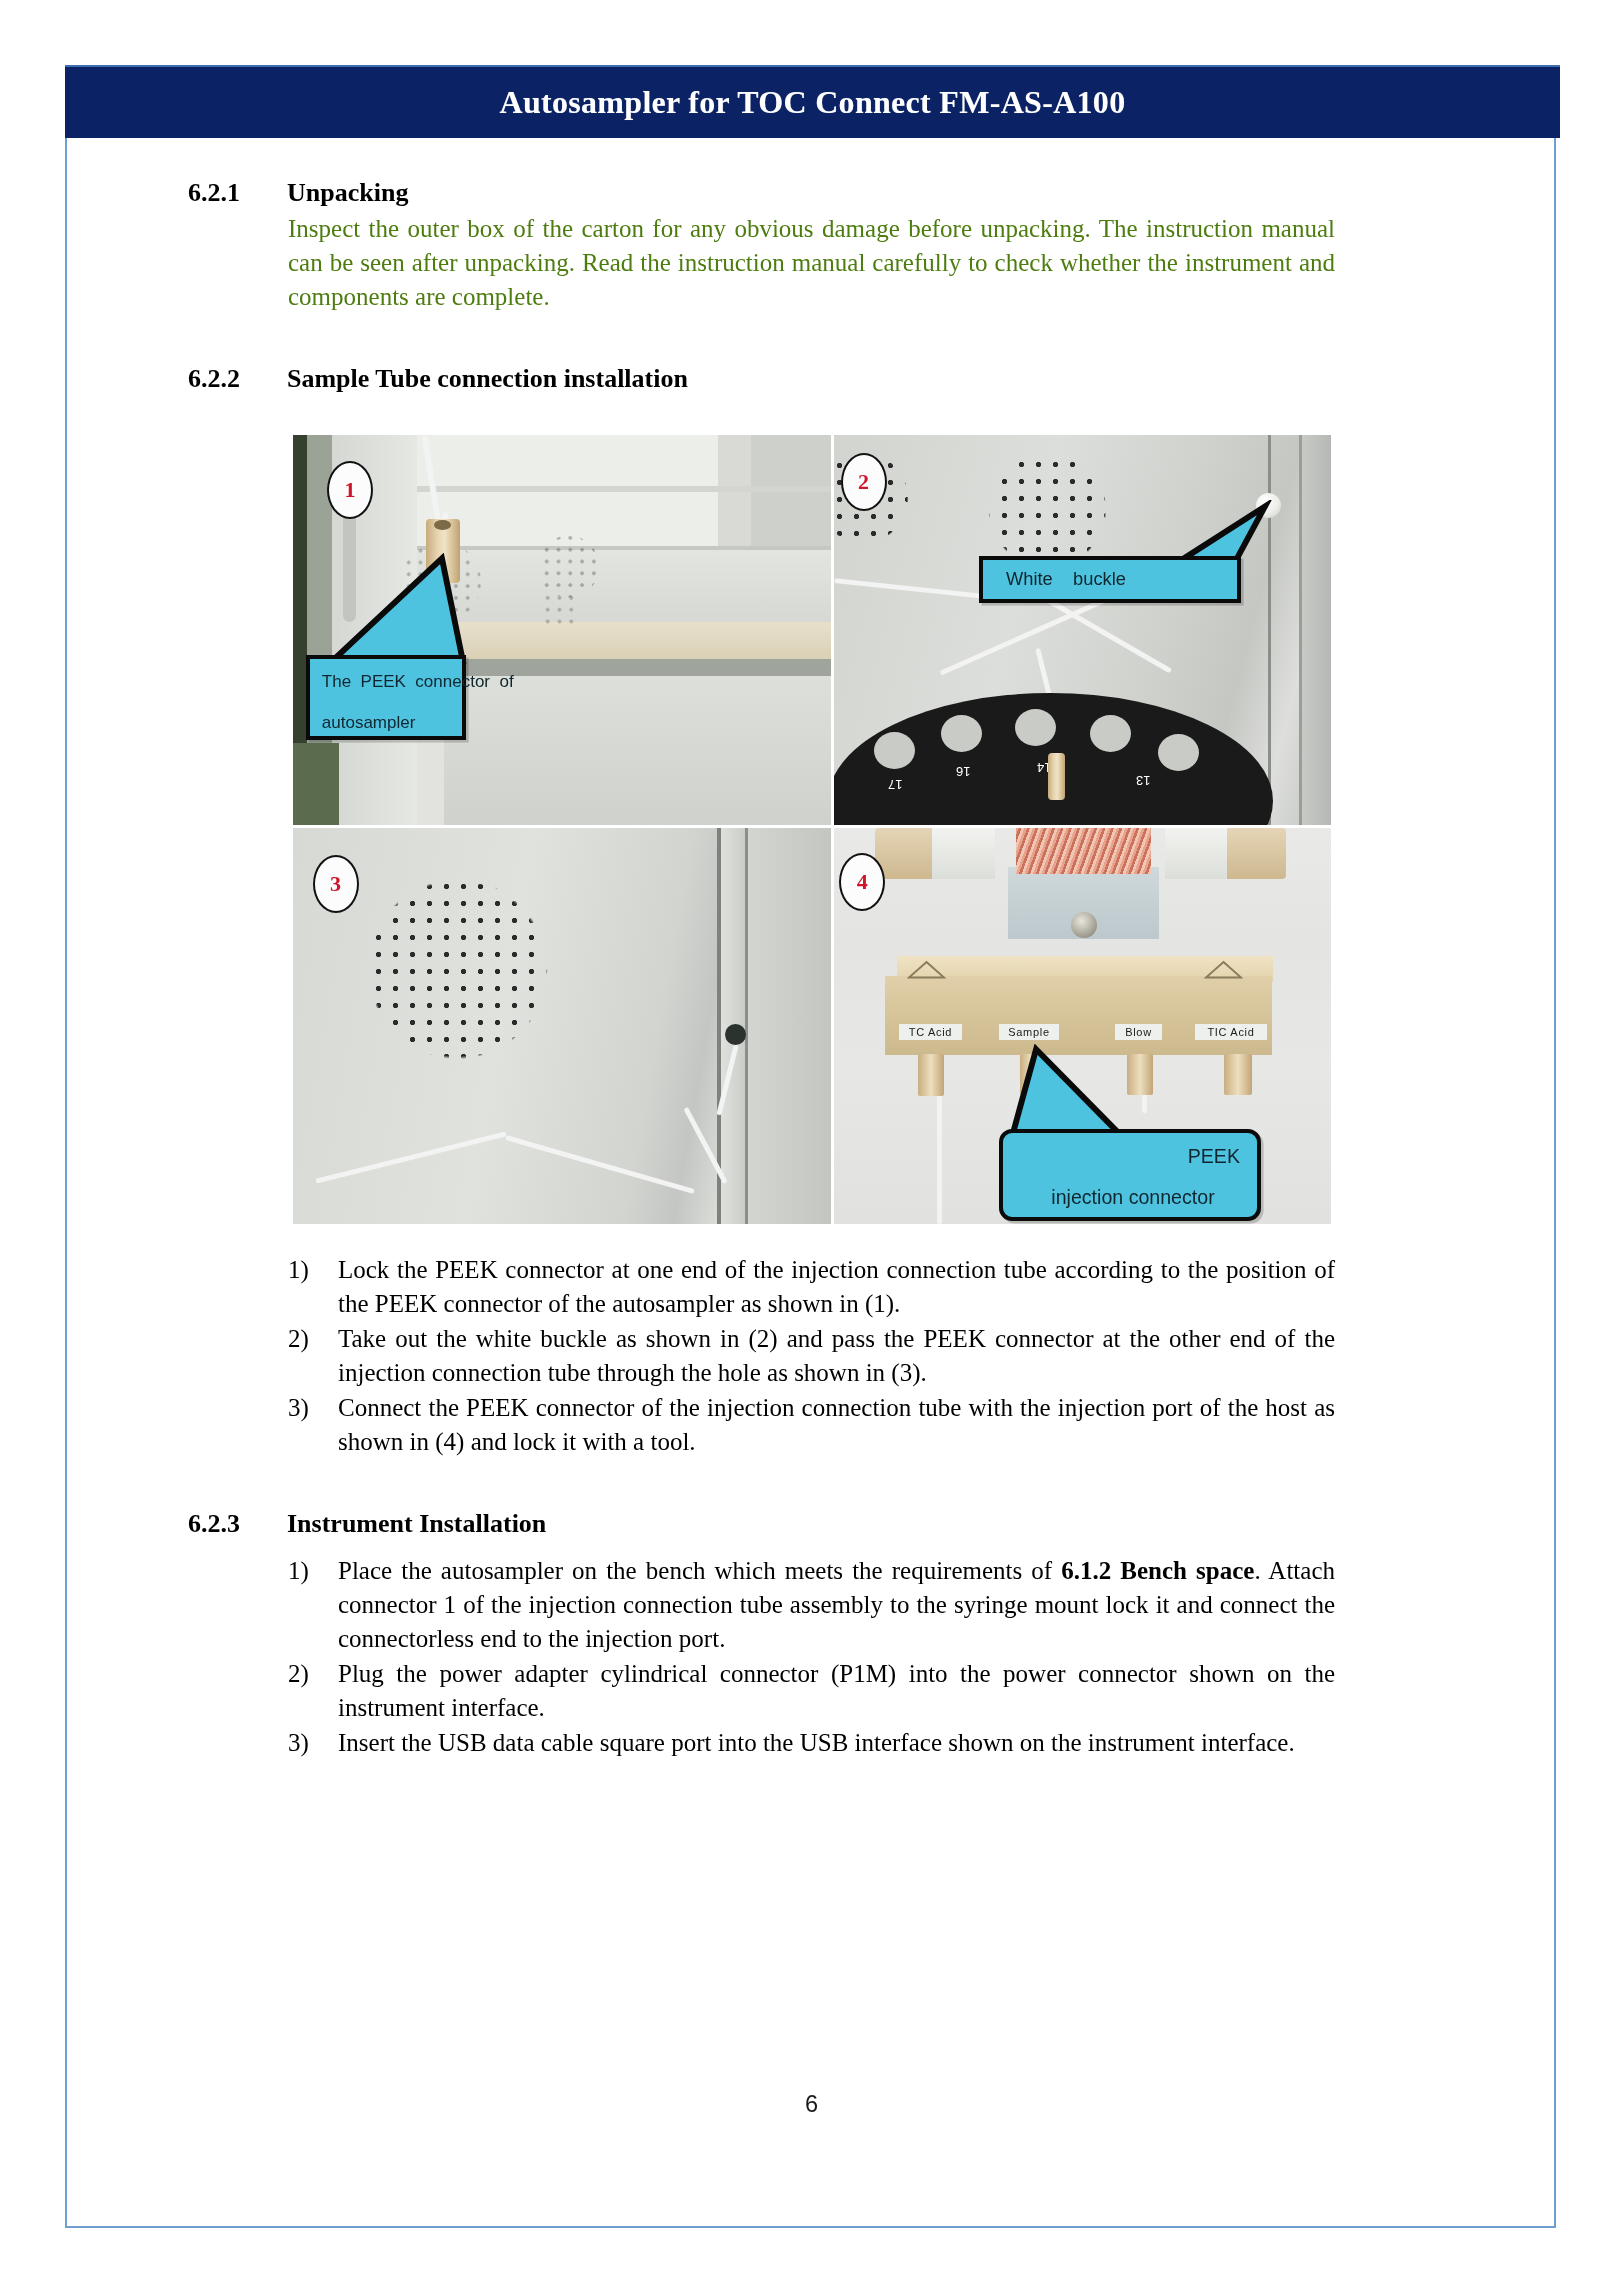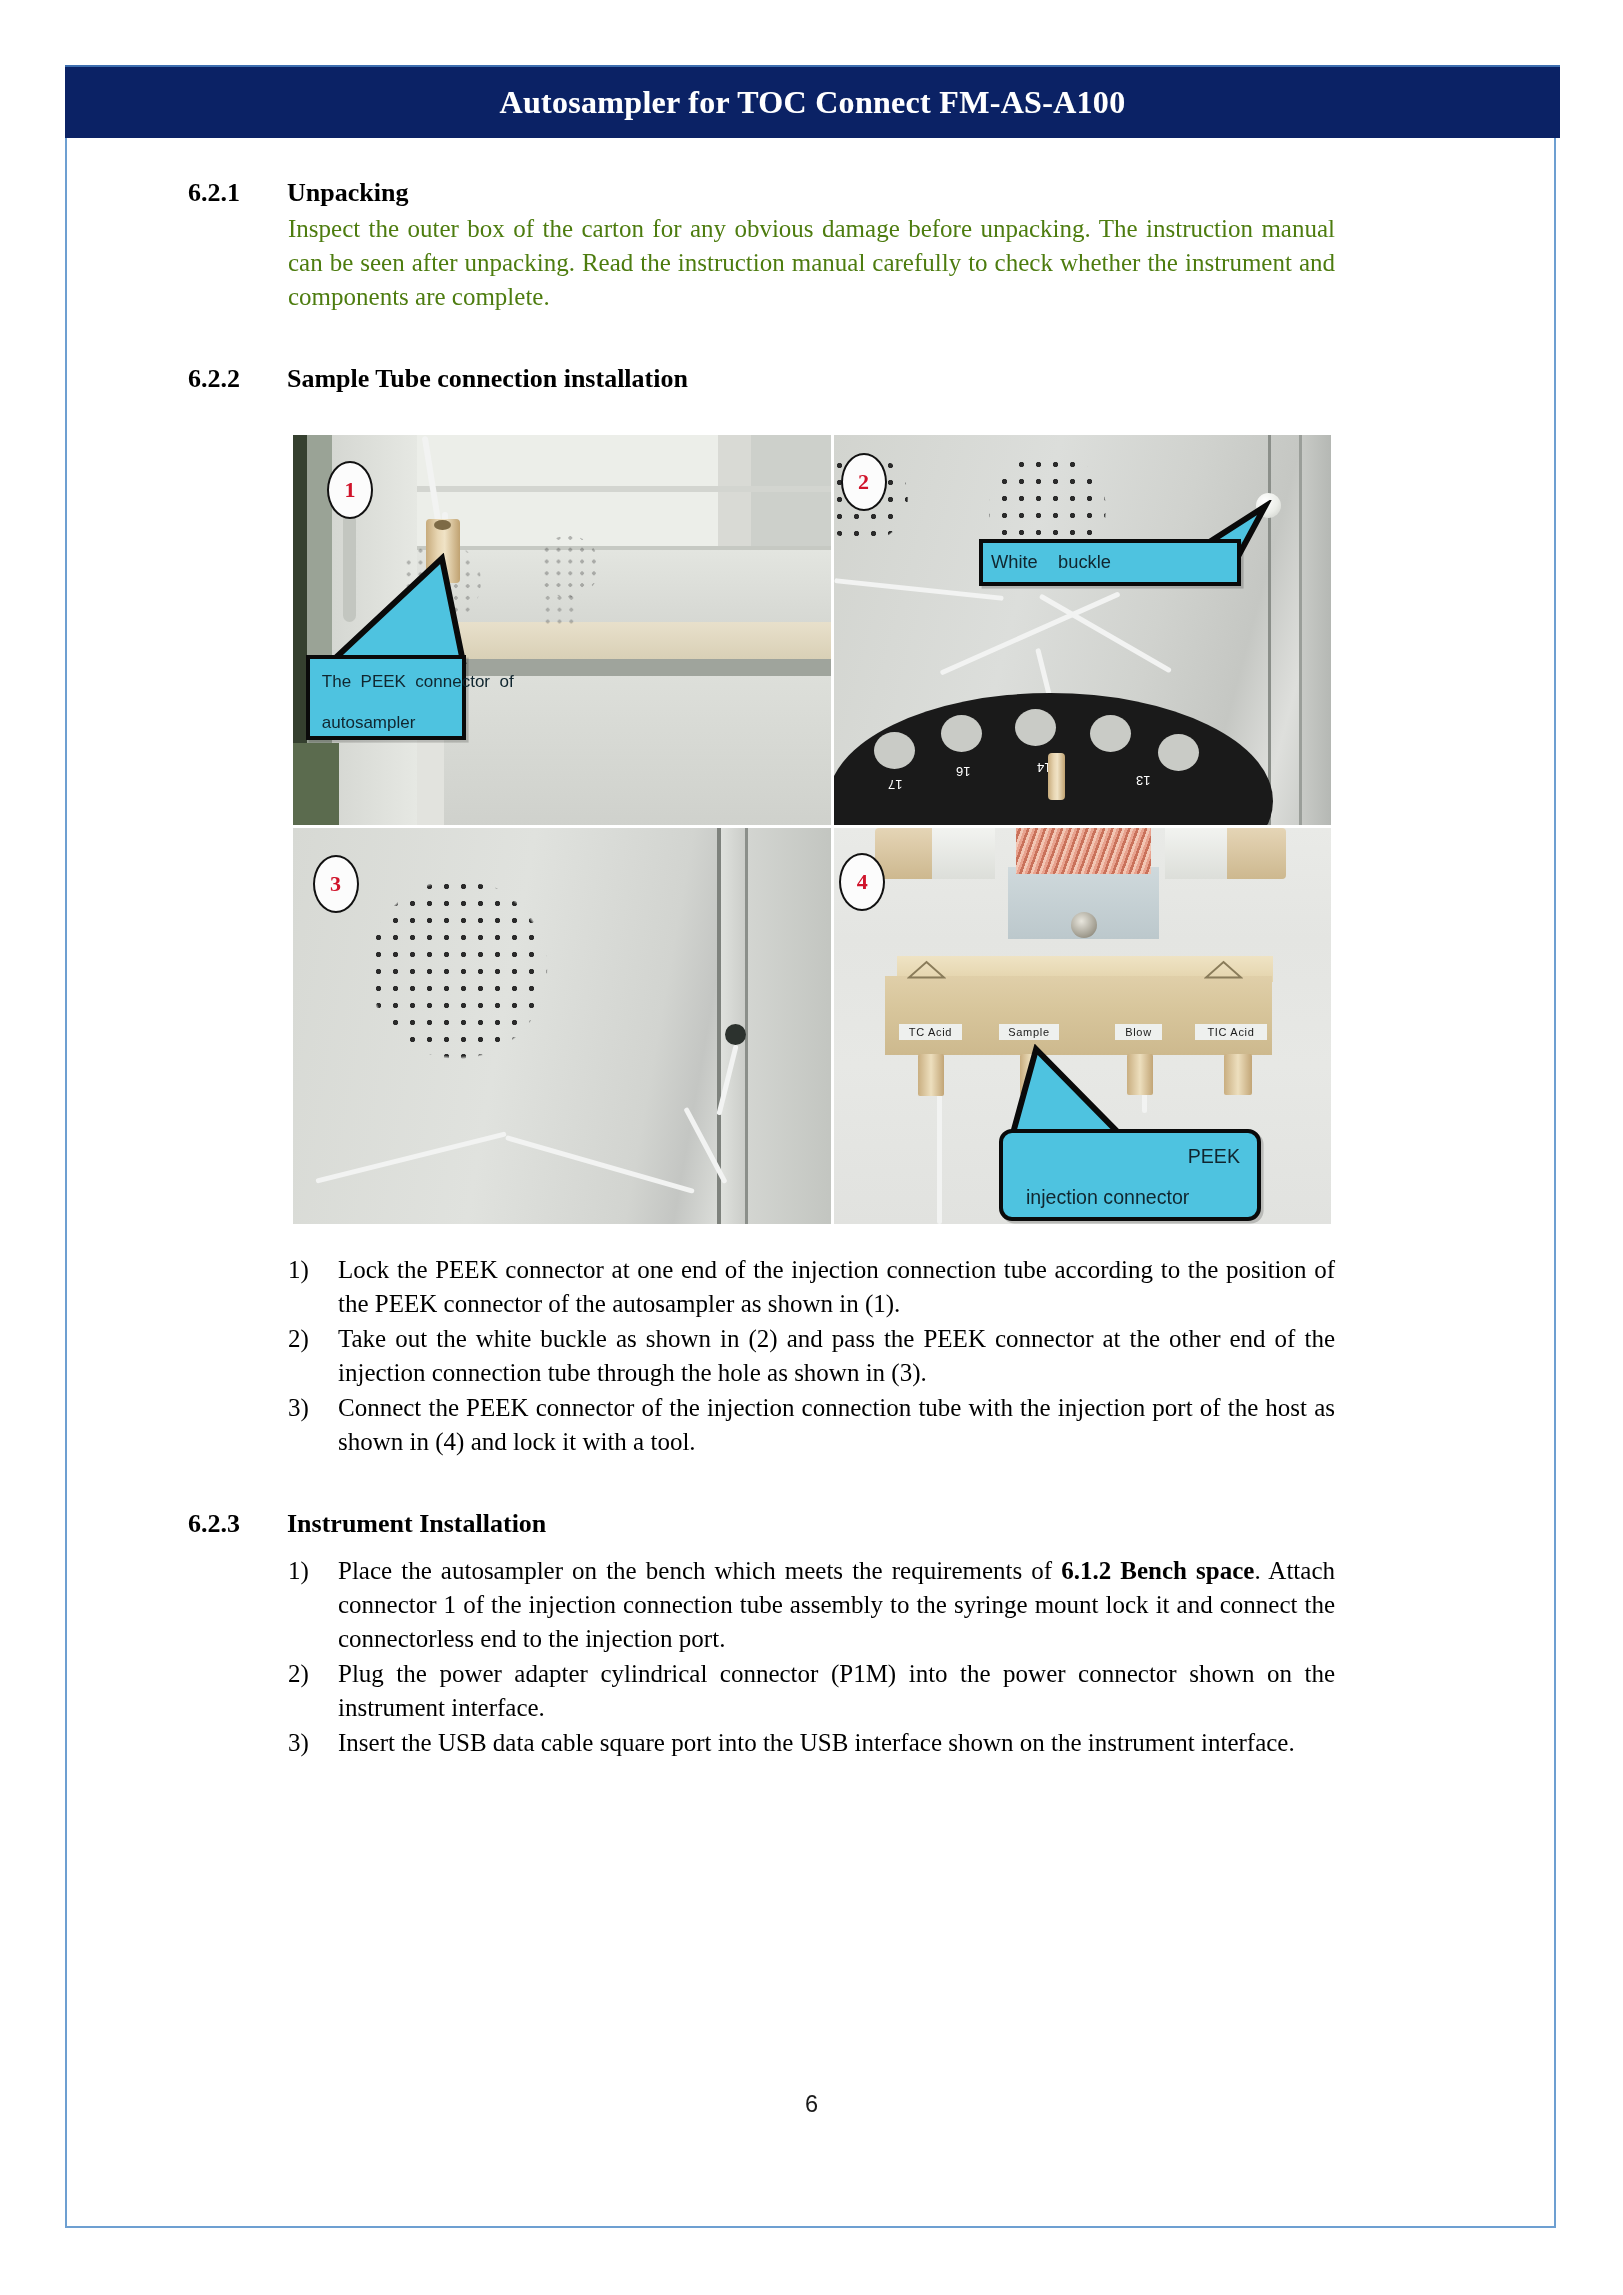--- a/index.html
+++ b/index.html
@@ -392,21 +392,21 @@
 
         <div class="dots" style="left:-19.6px;top:5.2px;width:98px;height:116px;"></div>
         <div class="dots" style="left:145px;top:3.9px;width:137px;height:141px;"></div>
 
         <div class="white-knob" style="right:50px;top:58px;"></div>
 
         <svg class="wedge" style="left:275px;top:65px;width:164px;height:85px;" viewBox="0 0 250 130">
           <polygon points="238,10 180,118 110,92" fill="#4EC3E0" stroke="#0a0a0a" stroke-width="9"></polygon>
         </svg>
 
-        <div class="callout" style="left:145px;top:104px;width:262px;height:47px;display:flex;align-items:center;padding-left:8px;">
+        <div class="callout" style="left:145px;top:121px;width:262px;height:47px;display:flex;align-items:center;padding-left:23px;">
           <span class="line" style="font-size:18.3px;">White    buckle</span>
         </div>
 
         <div class="carousel" style="left:-6.5px;top:258px;width:445px;height:216px;">
           <div class="carousel-hole" style="left:46px;top:39px;width:41px;height:37px;"></div>
           <div class="carousel-hole" style="left:113px;top:22px;width:41px;height:37px;"></div>
           <div class="carousel-hole" style="left:187px;top:15.7px;width:41px;height:37px;"></div>
           <div class="carousel-hole" style="left:262px;top:22px;width:41px;height:37px;"></div>
           <div class="carousel-hole" style="left:330px;top:41px;width:41px;height:37px;"></div>
           <div class="carousel-num" style="left:60px;top:84px;">17</div>
@@ -468,21 +468,21 @@
         <div class="port-stub" style="left:186px;top:226px;width:22px;height:41px;"></div>
         <div class="port-stub" style="left:293px;top:226px;width:26px;height:41px;"></div>
         <div class="port-stub" style="left:390px;top:226px;width:27.5px;height:41px;"></div>
 
         <svg class="wedge" style="left:164px;top:216px;width:151px;height:105px;" viewBox="0 0 230 160">
           <polygon points="58,8 188,140 20,146" fill="#4EC3E0" stroke="#0a0a0a" stroke-width="9"></polygon>
         </svg>
 
         <div class="callout" style="left:165px;top:301px;width:262px;height:92px;padding:11.8px 17px 0 0;text-align:right;border-radius:13px;">
           <span class="line" style="font-size:19.6px;">PEEK</span>
-          <span class="line" style="margin-top:18.3px;text-align:left;font-size:19.6px;padding-left:23px;">injection connector</span>
+          <span class="line" style="margin-top:18.3px;text-align:center;font-size:19.6px;padding-left:23px;">injection connector</span>
         </div>
 
         <div class="tube" style="left:103px;top:262px;width:4.6px;height:134px;"></div>
         <div class="tube" style="left:308px;top:233px;width:4.6px;height:52px;"></div>
       </div>
 
     </div>
   </div>
 
 

